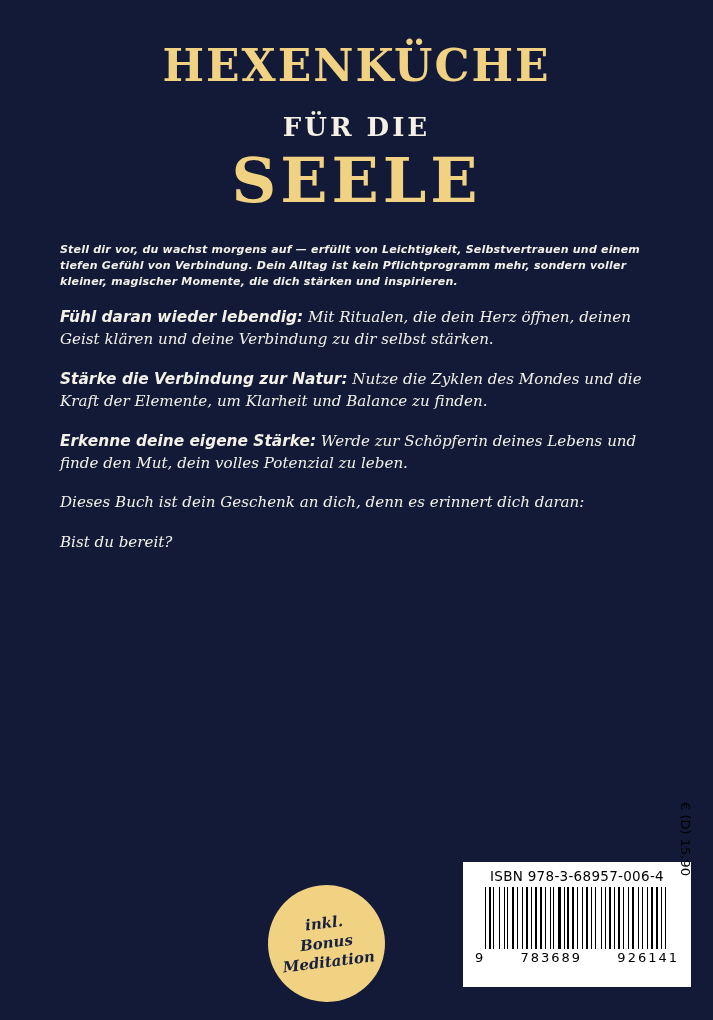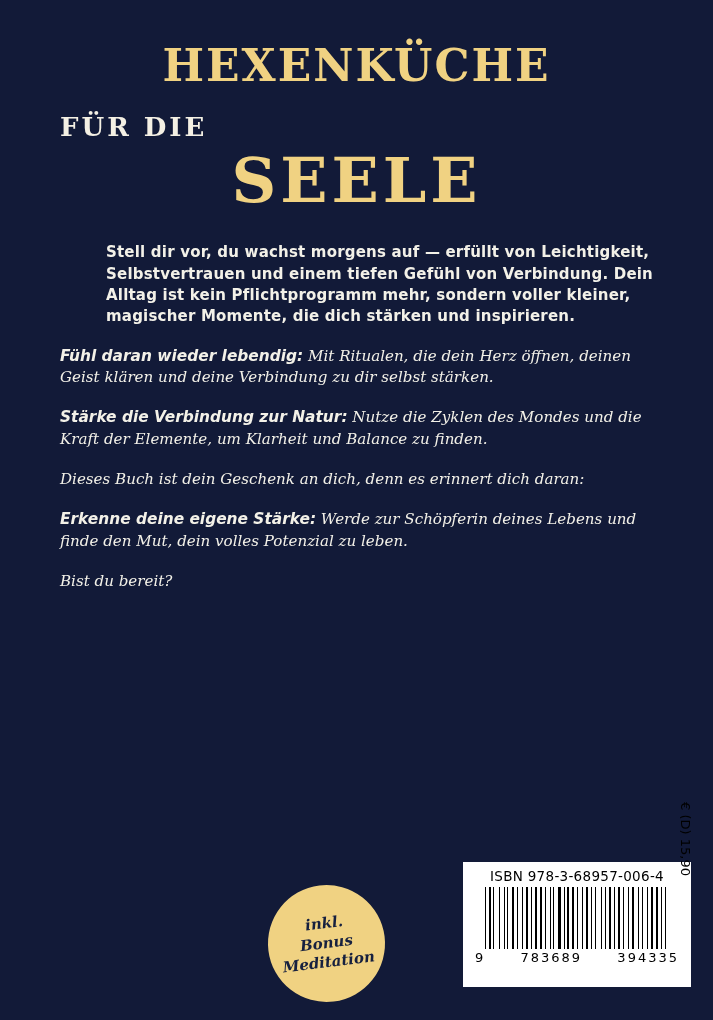--- a/index.html
+++ b/index.html
@@ -28,20 +28,21 @@
     text-align: center;
     color: #f0d282;
     font-family: "DejaVu Serif", serif;
     font-weight: bold;
     font-size: 44px;
     letter-spacing: 2px;
     line-height: 1.1;
     margin-top: 8px;
   }
   .title-sub {
+    text-align: center;
     color: #f4f0e4;
     font-family: "DejaVu Serif", serif;
     font-weight: bold;
     font-size: 26px;
     letter-spacing: 3px;
     margin-top: 22px;
   }
   .title-big {
     text-align: center;
     color: #f0d282;
@@ -57,24 +58,24 @@
   .body-wrap {
     margin-top: 30px;
     color: #f3f1e8;
   }
   p {
     margin: 0 0 17px 0;
   }
   .lead {
     font-family: "DejaVu Sans", sans-serif;
     font-weight: bold;
-    font-size: 15px;
+    font-style: italic;
+    font-size: 11px;
     line-height: 1.42;
     letter-spacing: 0.2px;
-    margin-left: 46px;
   }
   .para {
     font-family: "DejaVu Serif", serif;
     font-style: italic;
     font-size: 15.1px;
     line-height: 1.45;
   }
   .para b {
     font-family: "DejaVu Sans", sans-serif;
     font-weight: bold;
@@ -211,25 +212,25 @@
     <p class="para">
       <b>Fühl daran wieder lebendig:</b><span> Mit Ritualen, die dein Herz öffnen, deinen Geist klären und deine Verbindung zu dir selbst stärken.</span>
     </p>
 
 
     <p class="para">
       <b>Stärke die Verbindung zur Natur:</b><span> Nutze die Zyklen des Mondes und die Kraft der Elemente, um Klarheit und Balance zu finden.</span>
     </p>
 
     <p class="para">
+      <b>Erkenne deine eigene Stärke:</b><span> Werde zur Schöpferin deines Lebens und finde den Mut, dein volles Potenzial zu leben.</span>
+    </p>
+
+    <p class="para">
       <b></b><span>Dieses Buch ist dein Geschenk an dich, denn es erinnert dich daran:</span>
-    </p>
-
-    <p class="para">
-      <b>Erkenne deine eigene Stärke:</b><span> Werde zur Schöpferin deines Lebens und finde den Mut, dein volles Potenzial zu leben.</span>
     </p>
 
 
     <p class="para">
       <b></b><span>Bist du bereit?</span>
     </p>
   </div>
 
   <div class="bottom">
 
@@ -320,19 +321,19 @@
           <i style="width: 2px; background: rgb(0, 0, 0);"></i>
           <i style="width: 1px; background: transparent;"></i>
           <i style="width: 1px; background: rgb(0, 0, 0);"></i>
           <i style="width: 1px; background: transparent;"></i>
           <i style="width: 2px; background: rgb(0, 0, 0);"></i>
           <i style="width: 2px; background: transparent;"></i>
         </div>
       <div class="ean-digits">
         <span>9</span>
         <span>783689</span>
-        <span>394335</span>
+        <span>926141</span>
       </div>
       <div class="price-vert">€ (D) 15,90</div>
     </div>
 
   </div>
 </div>
 
 </body></html>

